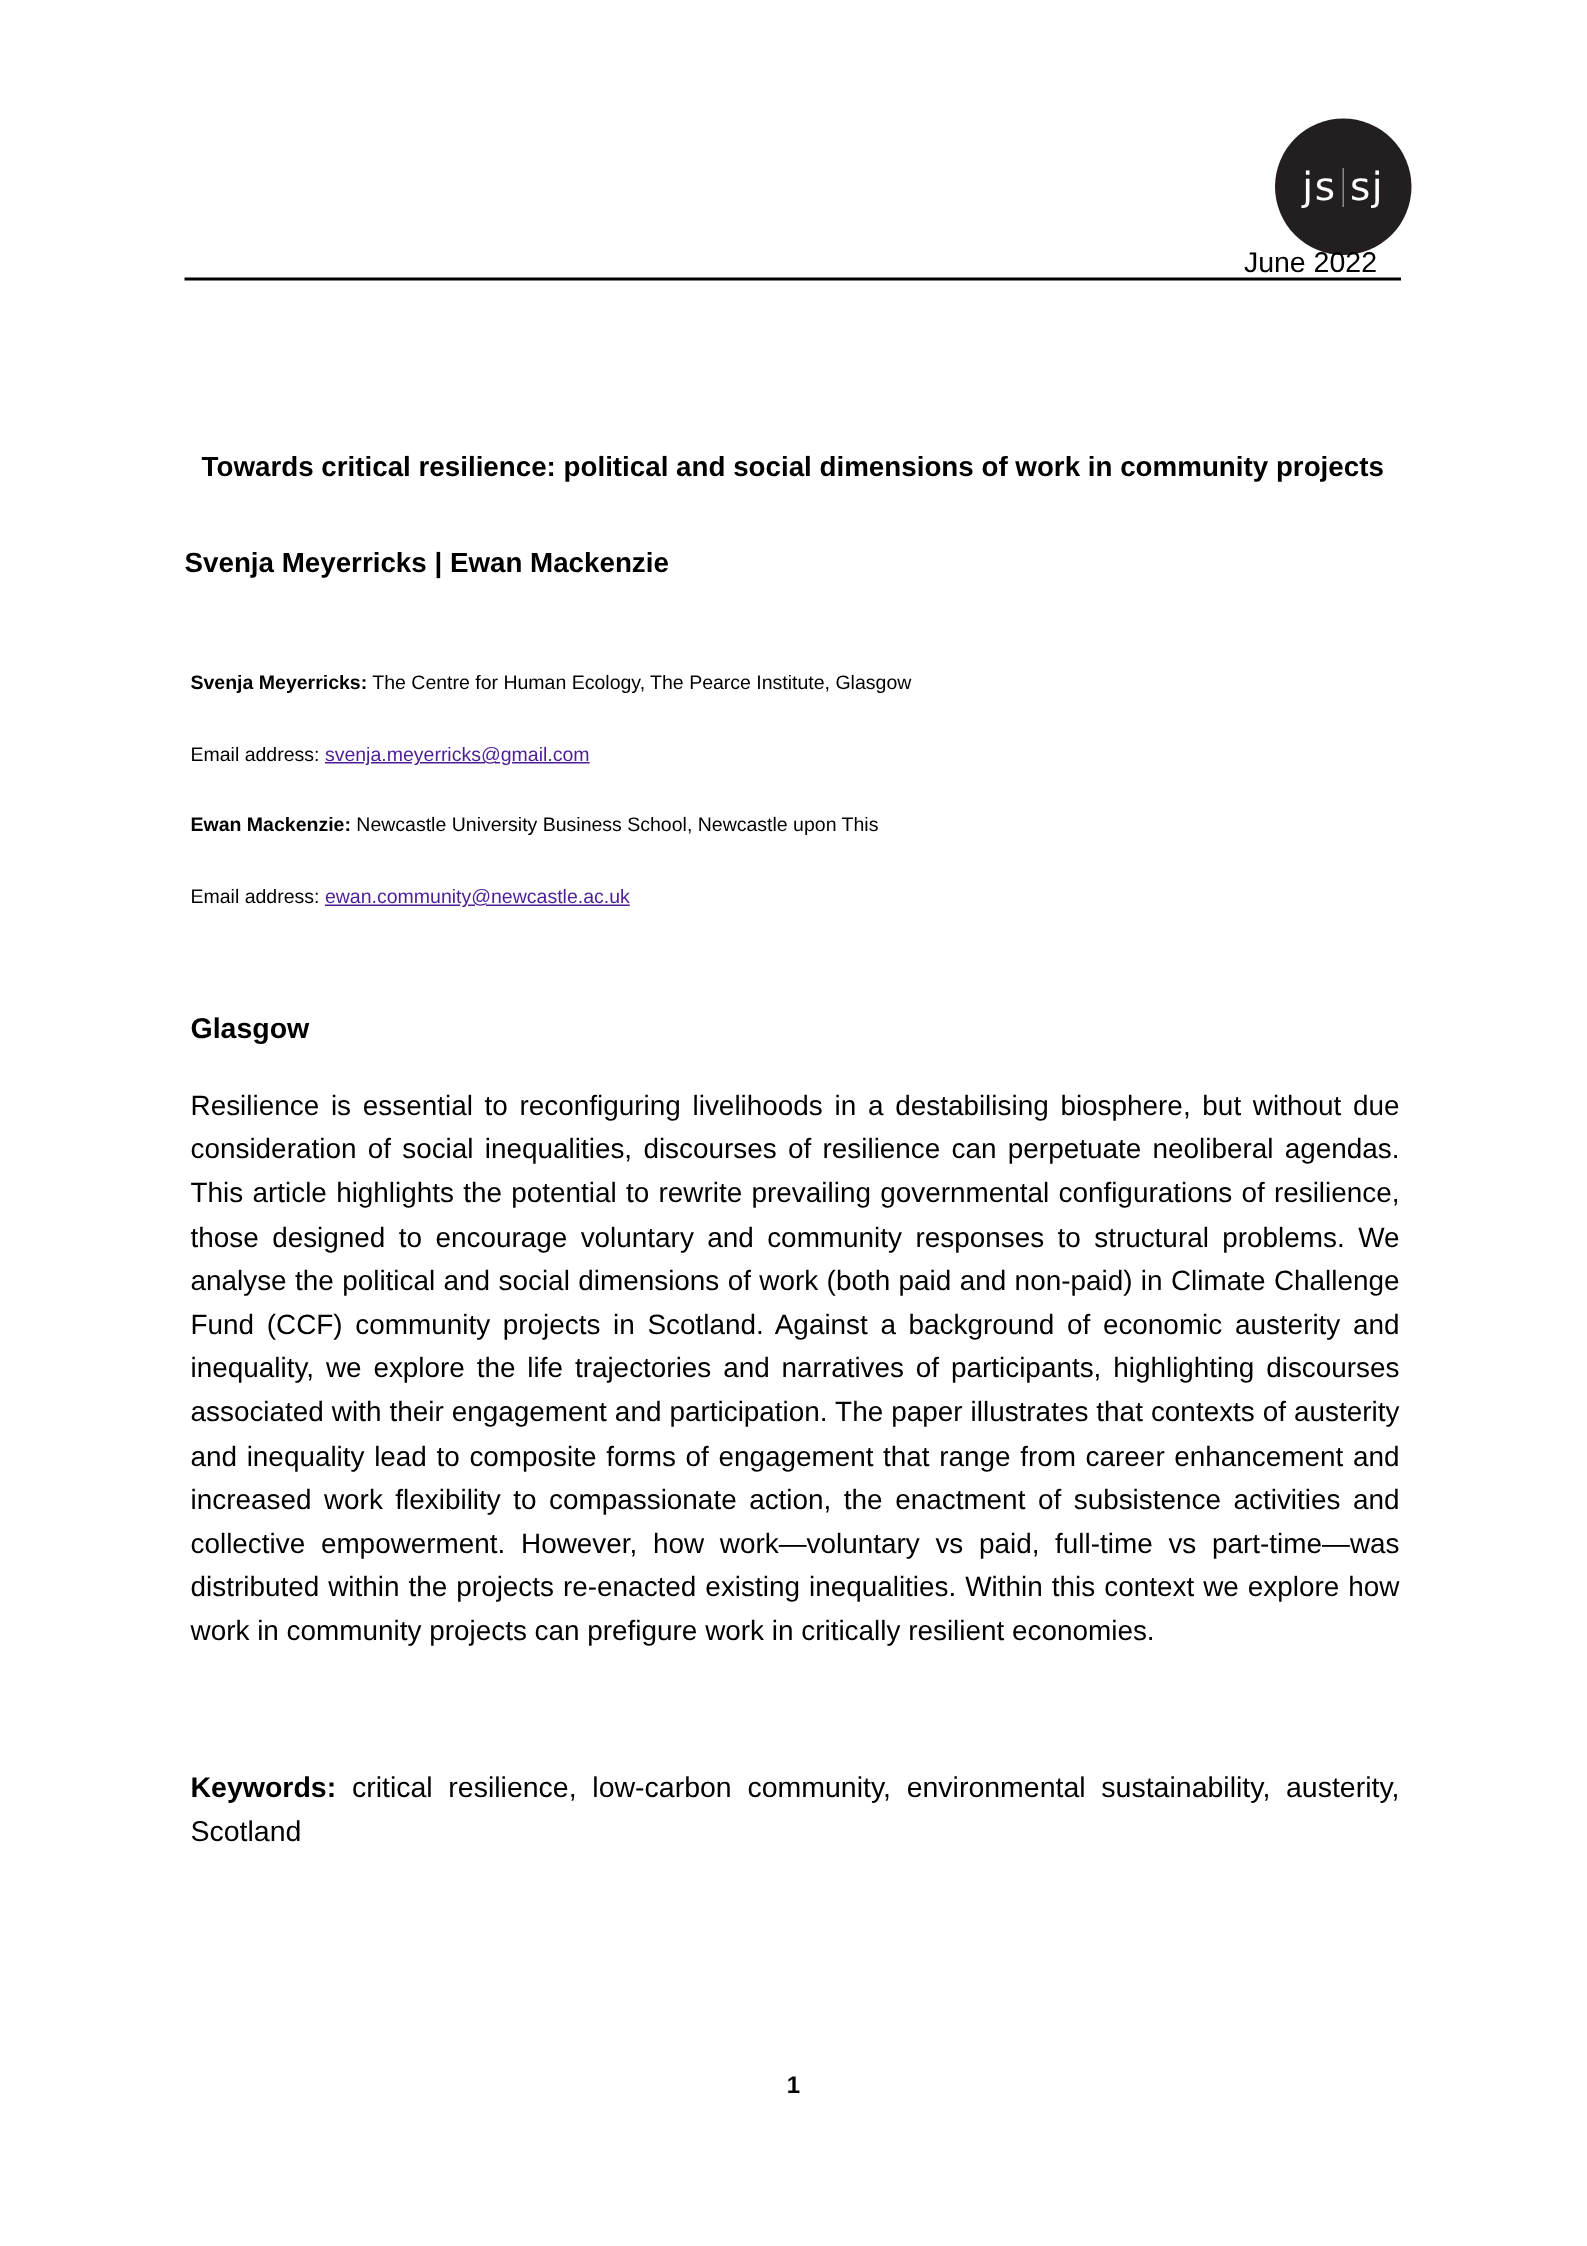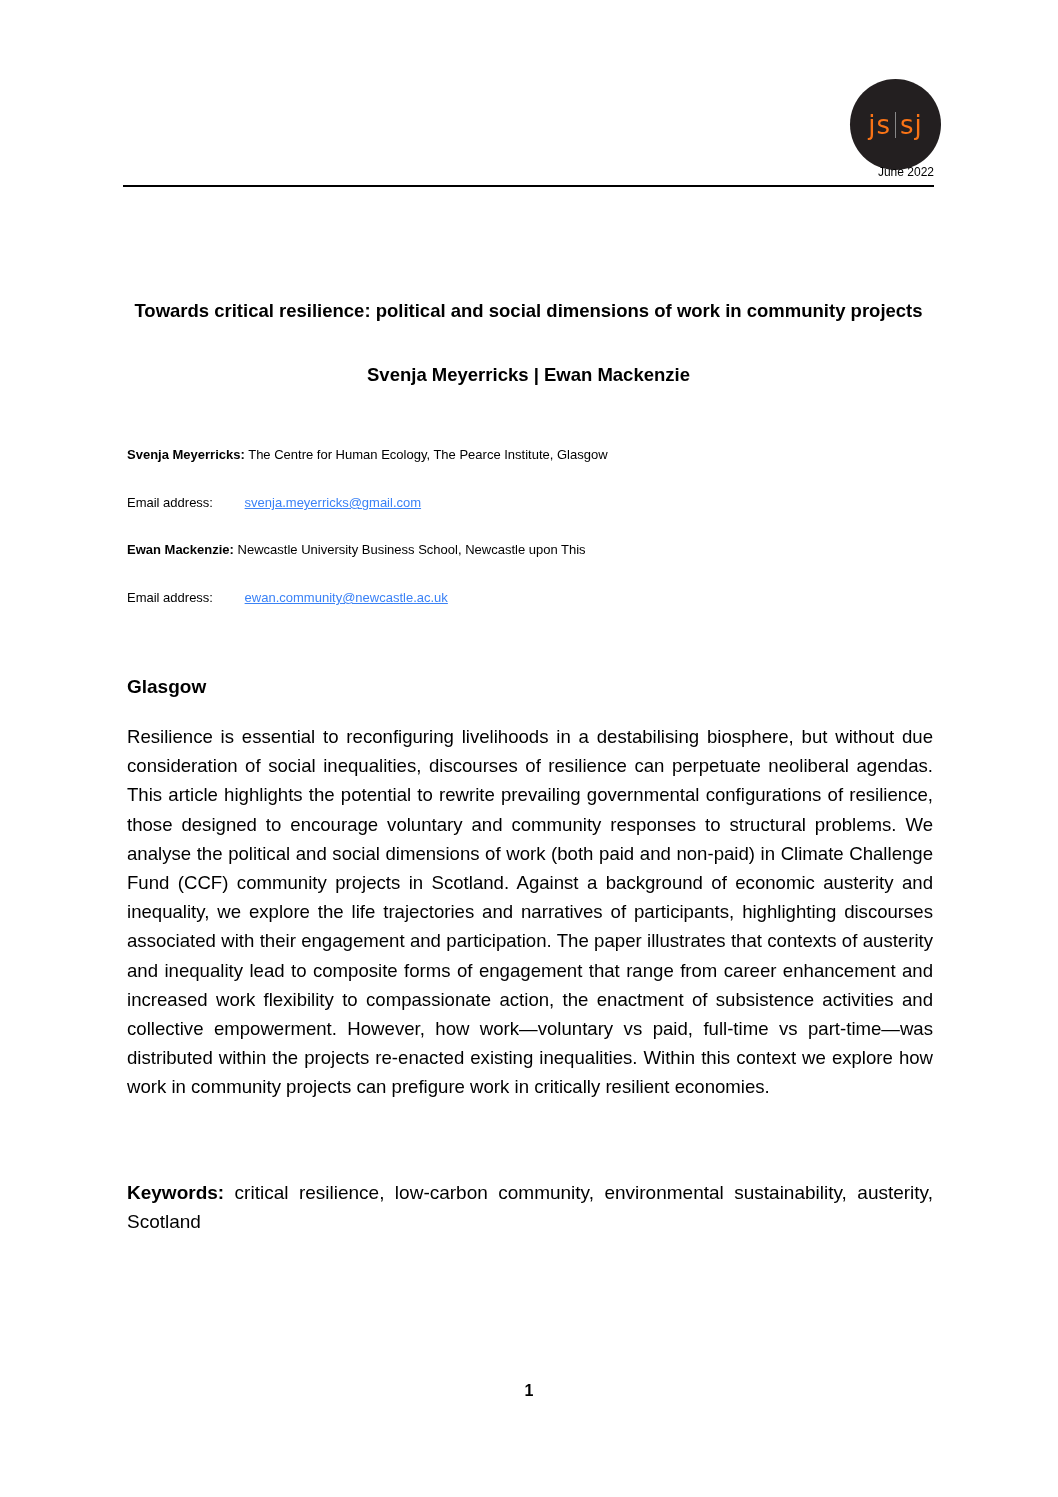--- a/index.html
+++ b/index.html
@@ -1,25 +1,25 @@
 <!DOCTYPE html>
 <html><head>
   <meta charset="utf-8">
   <style>
     html, body { margin: 0; padding: 0; background: #ffffff; }
     body { width: 1058px; height: 1497px; position: relative; font-family: "Liberation Sans", sans-serif; color: #000; overflow: hidden; }
-    .logo { position: absolute; left: 850px; top: 79px; width: 91px; height: 91px; border-radius: 50%; background: #231f20; color: #f97316; display: flex; align-items: center; justify-content: center; font-family: "DejaVu Sans", sans-serif; font-size: 26px; letter-spacing: 1px; }
+    .logo { position: absolute; left: 850px; top: 79px; width: 91px; height: 91px; border-radius: 50%; background: #231f20; color: #ffffff; display: flex; align-items: center; justify-content: center; font-family: "DejaVu Sans", sans-serif; font-size: 26px; letter-spacing: 1px; }
     .logo .sep { display: inline-block; width: 1px; height: 26px; background: #888; margin: 0 4px; vertical-align: middle; }
-    .date { position: absolute; right: 124px; top: 165px; font-size: 12px; }
+    .date { position: absolute; right: 140px; top: 165px; font-size: 19px; }
     .rule { position: absolute; left: 123px; top: 185px; width: 811px; height: 2px; background: #000; }
     .title { position: absolute; left: 123px; top: 256px; width: 811px; text-align: center; font-weight: bold; font-size: 18.5px; line-height: 28px; margin-top: 41px; }
-    .authors { position: absolute; left: 123px; top: 364px; width: 811px; text-align: center; font-weight: bold; font-size: 18.5px; }
+    .authors { position: absolute; left: 123px; top: 364px; width: 811px; font-weight: bold; font-size: 18.5px; }
     .para { position: absolute; left: 127px; width: 806px; font-size: 13px; line-height: 29px; }
     .para b { font-weight: bold; }
-    a.email { color: #3b82f6; text-decoration: underline; margin-left: 28px; }
+    a.email { color: #4c1d95; text-decoration: underline; }
     .abstract-h { position: absolute; left: 127px; top: 676px; font-weight: bold; font-size: 19px; }
     .abstract { position: absolute; left: 127px; top: 722px; width: 806px; font-size: 18.6px; line-height: 29.2px; text-align: justify; }
     .keywords { position: absolute; left: 127px; top: 1178px; width: 806px; font-size: 19px; line-height: 29.2px; text-align: justify; }
     .pageno { position: absolute; left: 0; width: 1058px; top: 1382px; text-align: center; font-weight: bold; font-size: 16px; }
   </style>
 </head>
 <body>
 
 <div class="logo">
   <span>js</span>

